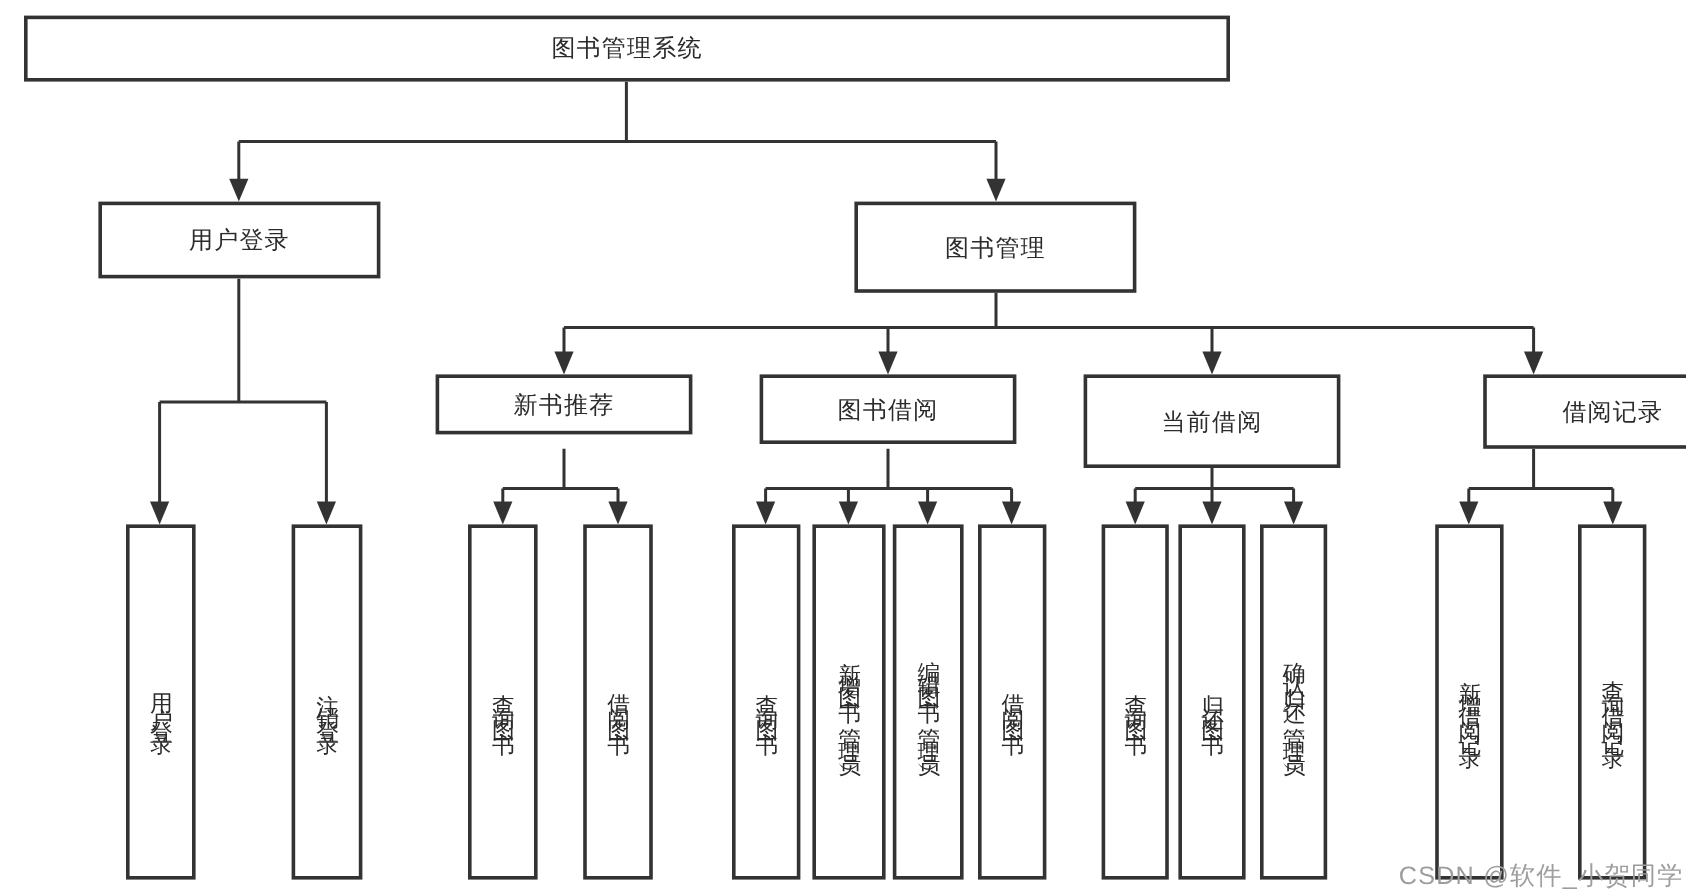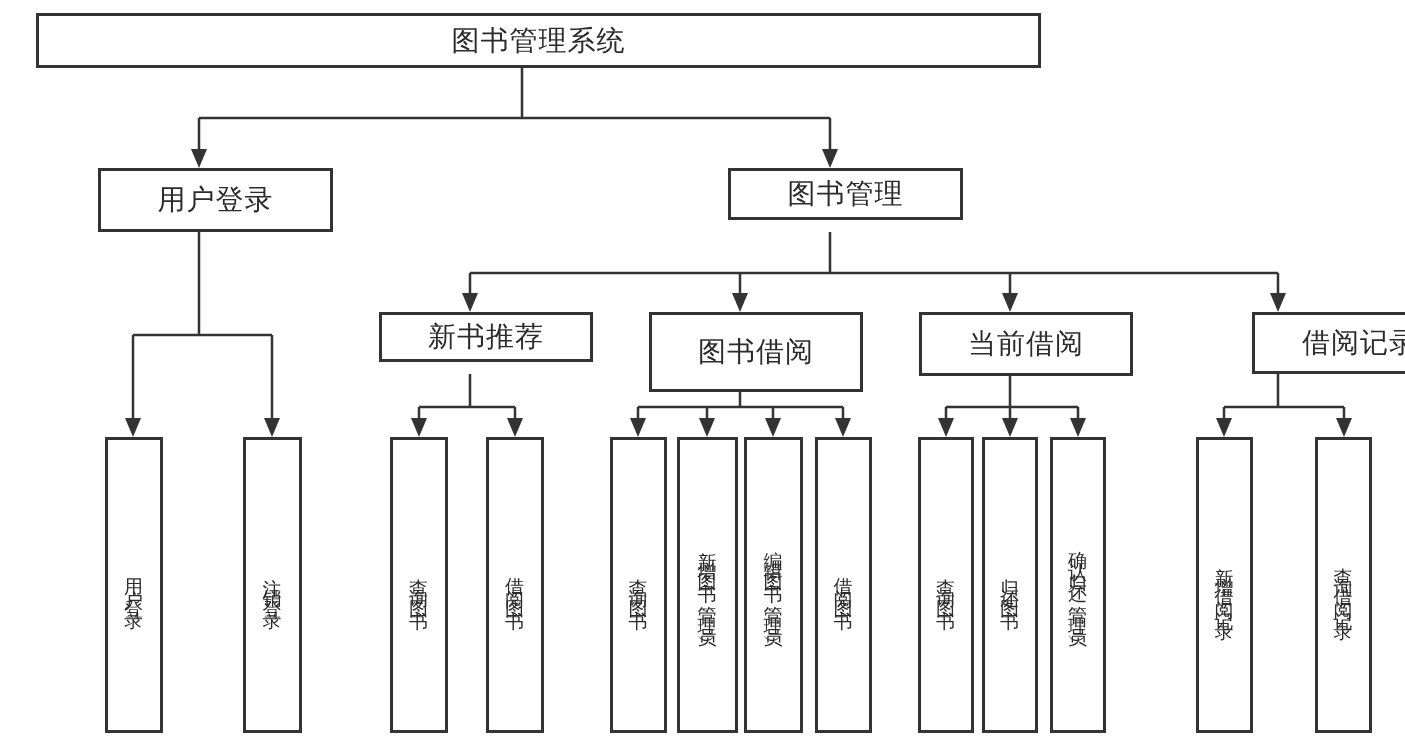--- a/index.html
+++ b/index.html
@@ -19,21 +19,21 @@
   .node {
     position: absolute;
     box-sizing: border-box;
     border: 3px solid #333333;
     background: #ffffff;
     display: flex;
     align-items: center;
     justify-content: center;
     color: #2b2b2b;
   }
-  .node.h { font-size: 28px; letter-spacing: 1px; margin-left: 16px; }
+  .node.h { font-size: 20px; letter-spacing: 1px; }
   .node.v span {
     writing-mode: vertical-rl;
     font-size: 19px;
     letter-spacing: 11px;
     line-height: 1;
     white-space: nowrap;
   }
   .watermark {
     position: absolute;
     right: 2px;
@@ -82,31 +82,31 @@
     </g>
   </svg>
 
   <div class="node h" style="left:20px;top:13px;width:1005px;height:55px">
     <span>图书管理系统</span>
   </div>
 
   <div class="node h" style="left:82px;top:168px;width:235px;height:64px">
     <span>用户登录</span>
   </div>
-  <div class="node h" style="left:712px;top:168px;width:235px;height:52px">
+  <div class="node h" style="left:712px;top:168px;width:235px;height:76px">
     <span>图书管理</span>
   </div>
 
   <div class="node h" style="left:363px;top:312px;width:214px;height:50px">
     <span>新书推荐</span>
   </div>
-  <div class="node h" style="left:633px;top:312px;width:214px;height:80px">
+  <div class="node h" style="left:633px;top:312px;width:214px;height:58px">
     <span>图书借阅</span>
   </div>
-  <div class="node h" style="left:903px;top:312px;width:214px;height:64px">
+  <div class="node h" style="left:903px;top:312px;width:214px;height:78px">
     <span>当前借阅</span>
   </div>
   <div class="node h" style="left:1236px;top:312px;width:216px;height:62px">
     <span>借阅记录</span>
   </div>
 
   <div class="node v" style="left:105px;top:437px;width:58px;height:296px">
     <span>用户登录</span>
   </div>
   <div class="node v" style="left:243px;top:437px;width:59px;height:296px">
@@ -143,14 +143,15 @@
     <span>确认归还（管理员）</span>
   </div>
 
   <div class="node v" style="left:1196px;top:437px;width:57px;height:296px">
     <span>新增借阅记录</span>
   </div>
   <div class="node v" style="left:1315px;top:437px;width:57px;height:296px">
     <span>查询借阅记录</span>
   </div>
 
+  <div class="watermark">CSDN @软件_小贺同学</div>
 
 </div>
 
 </body></html>

